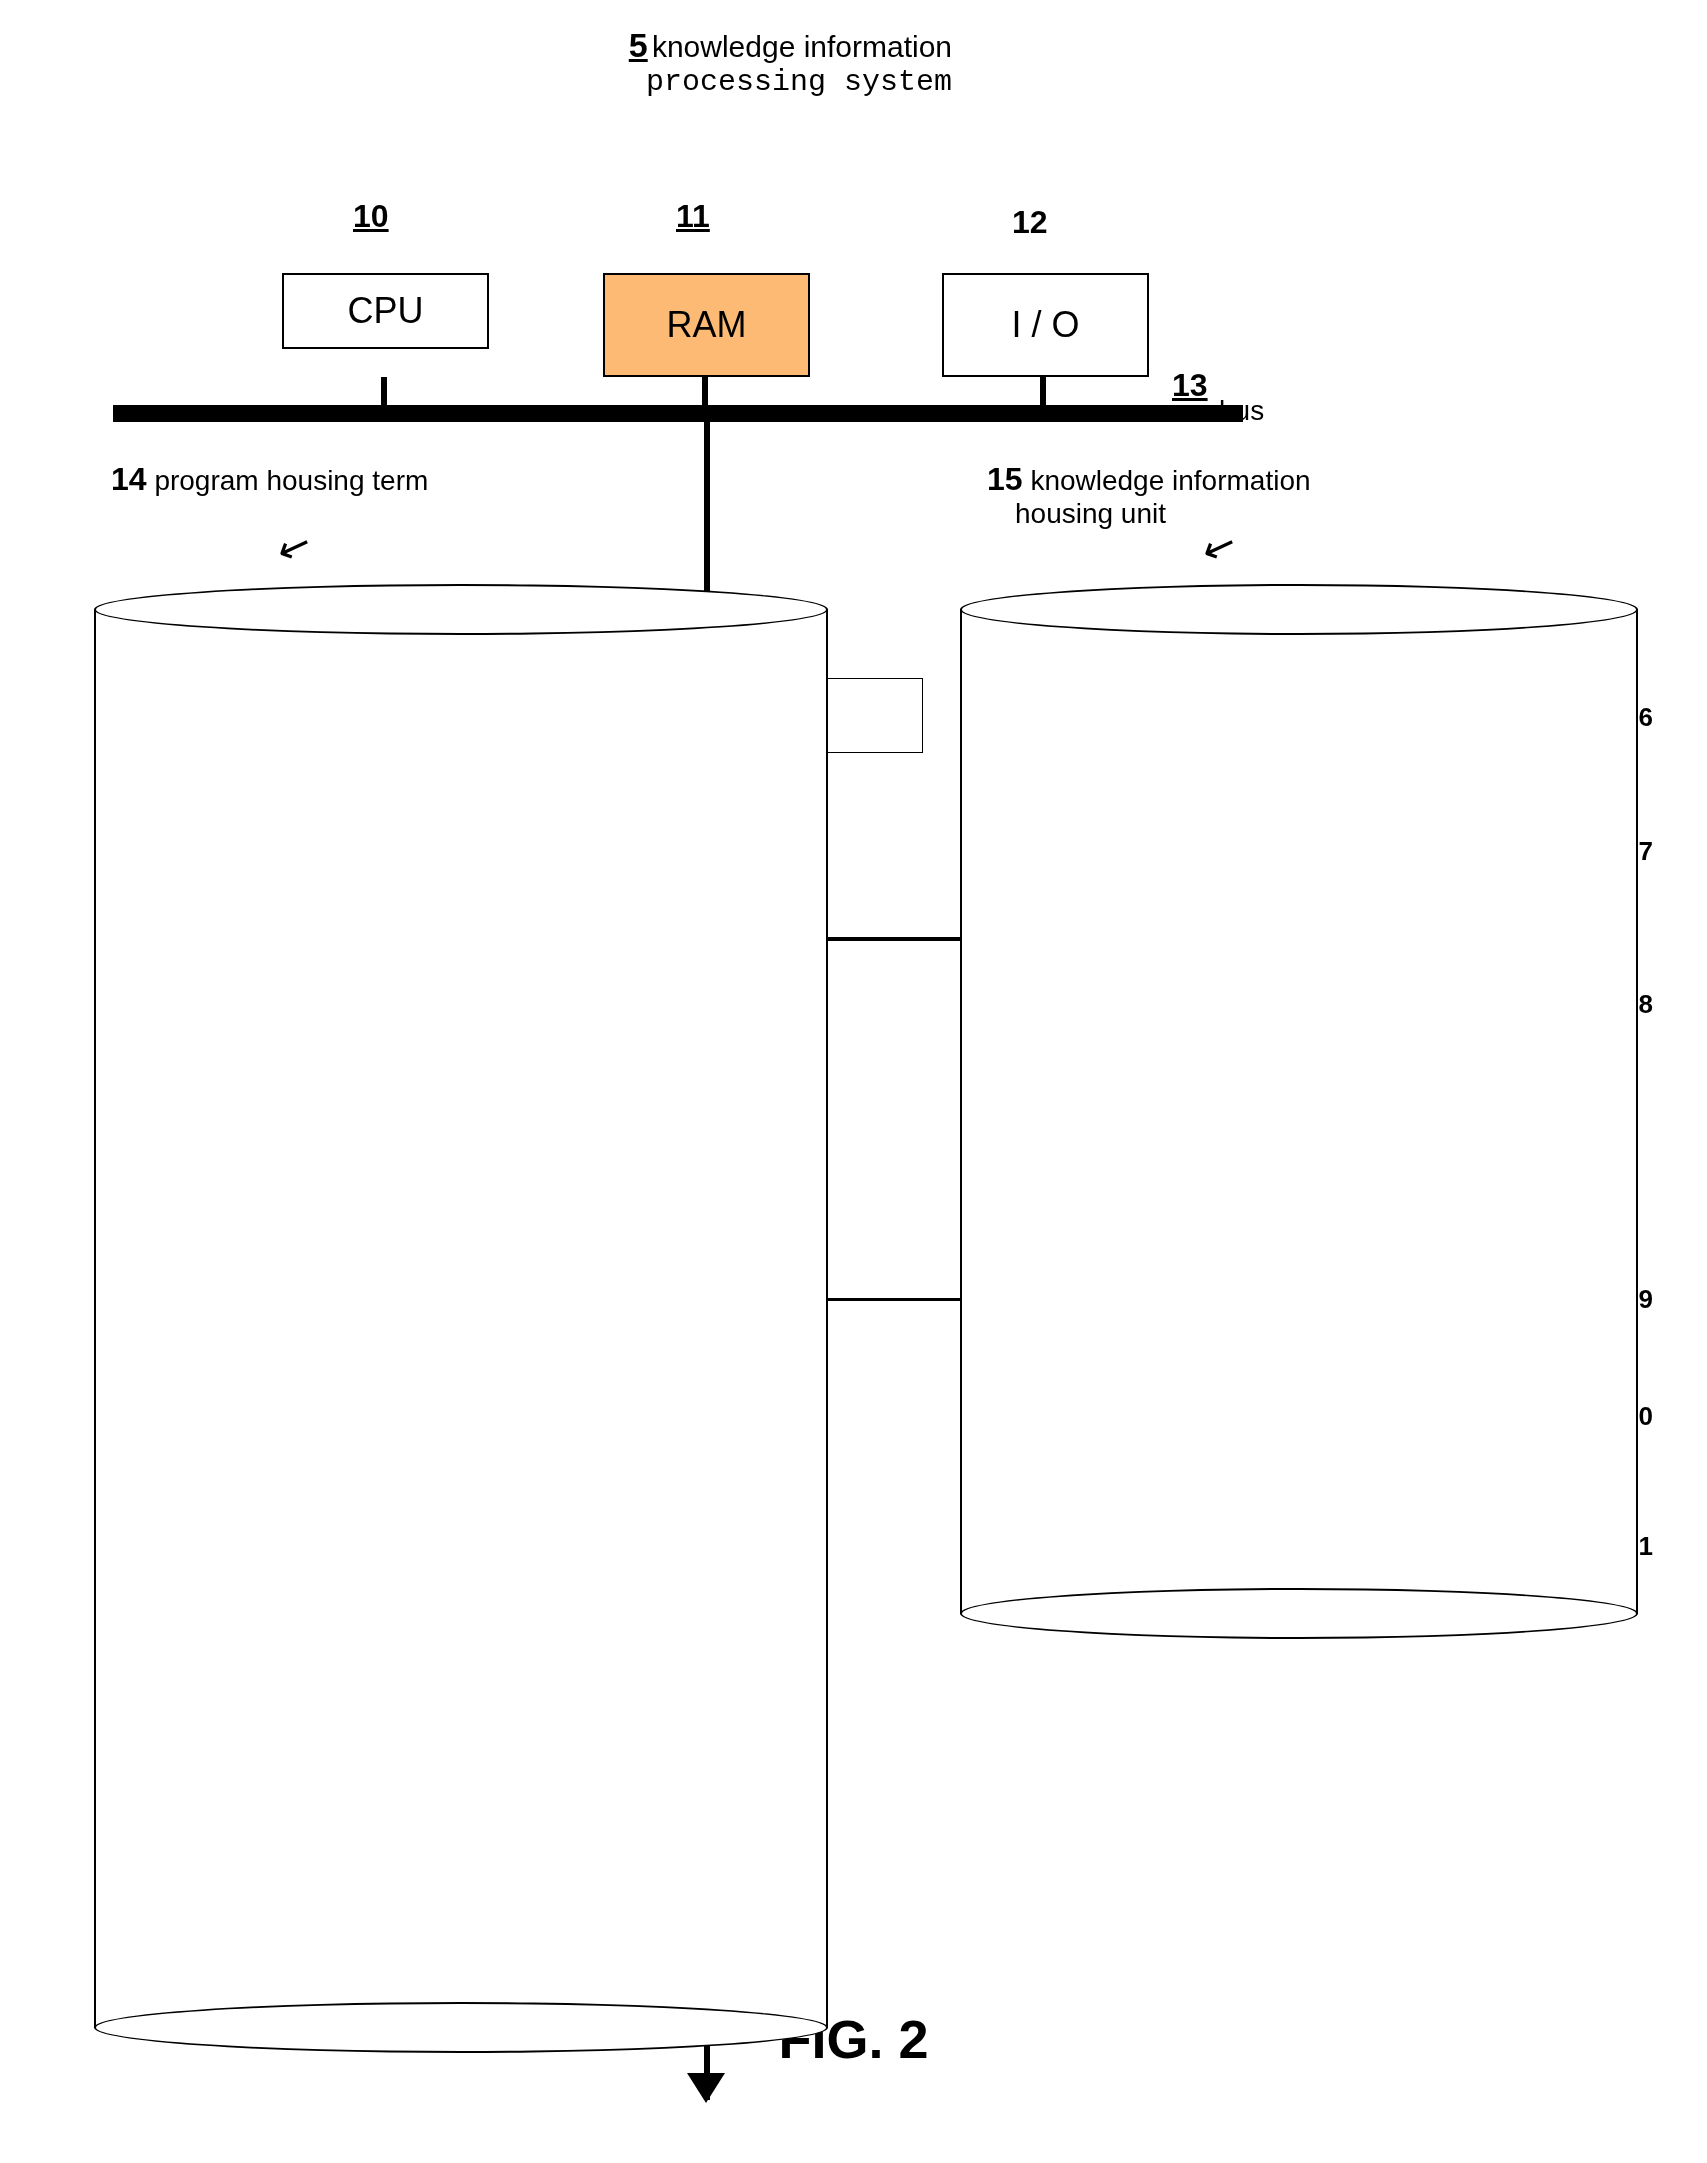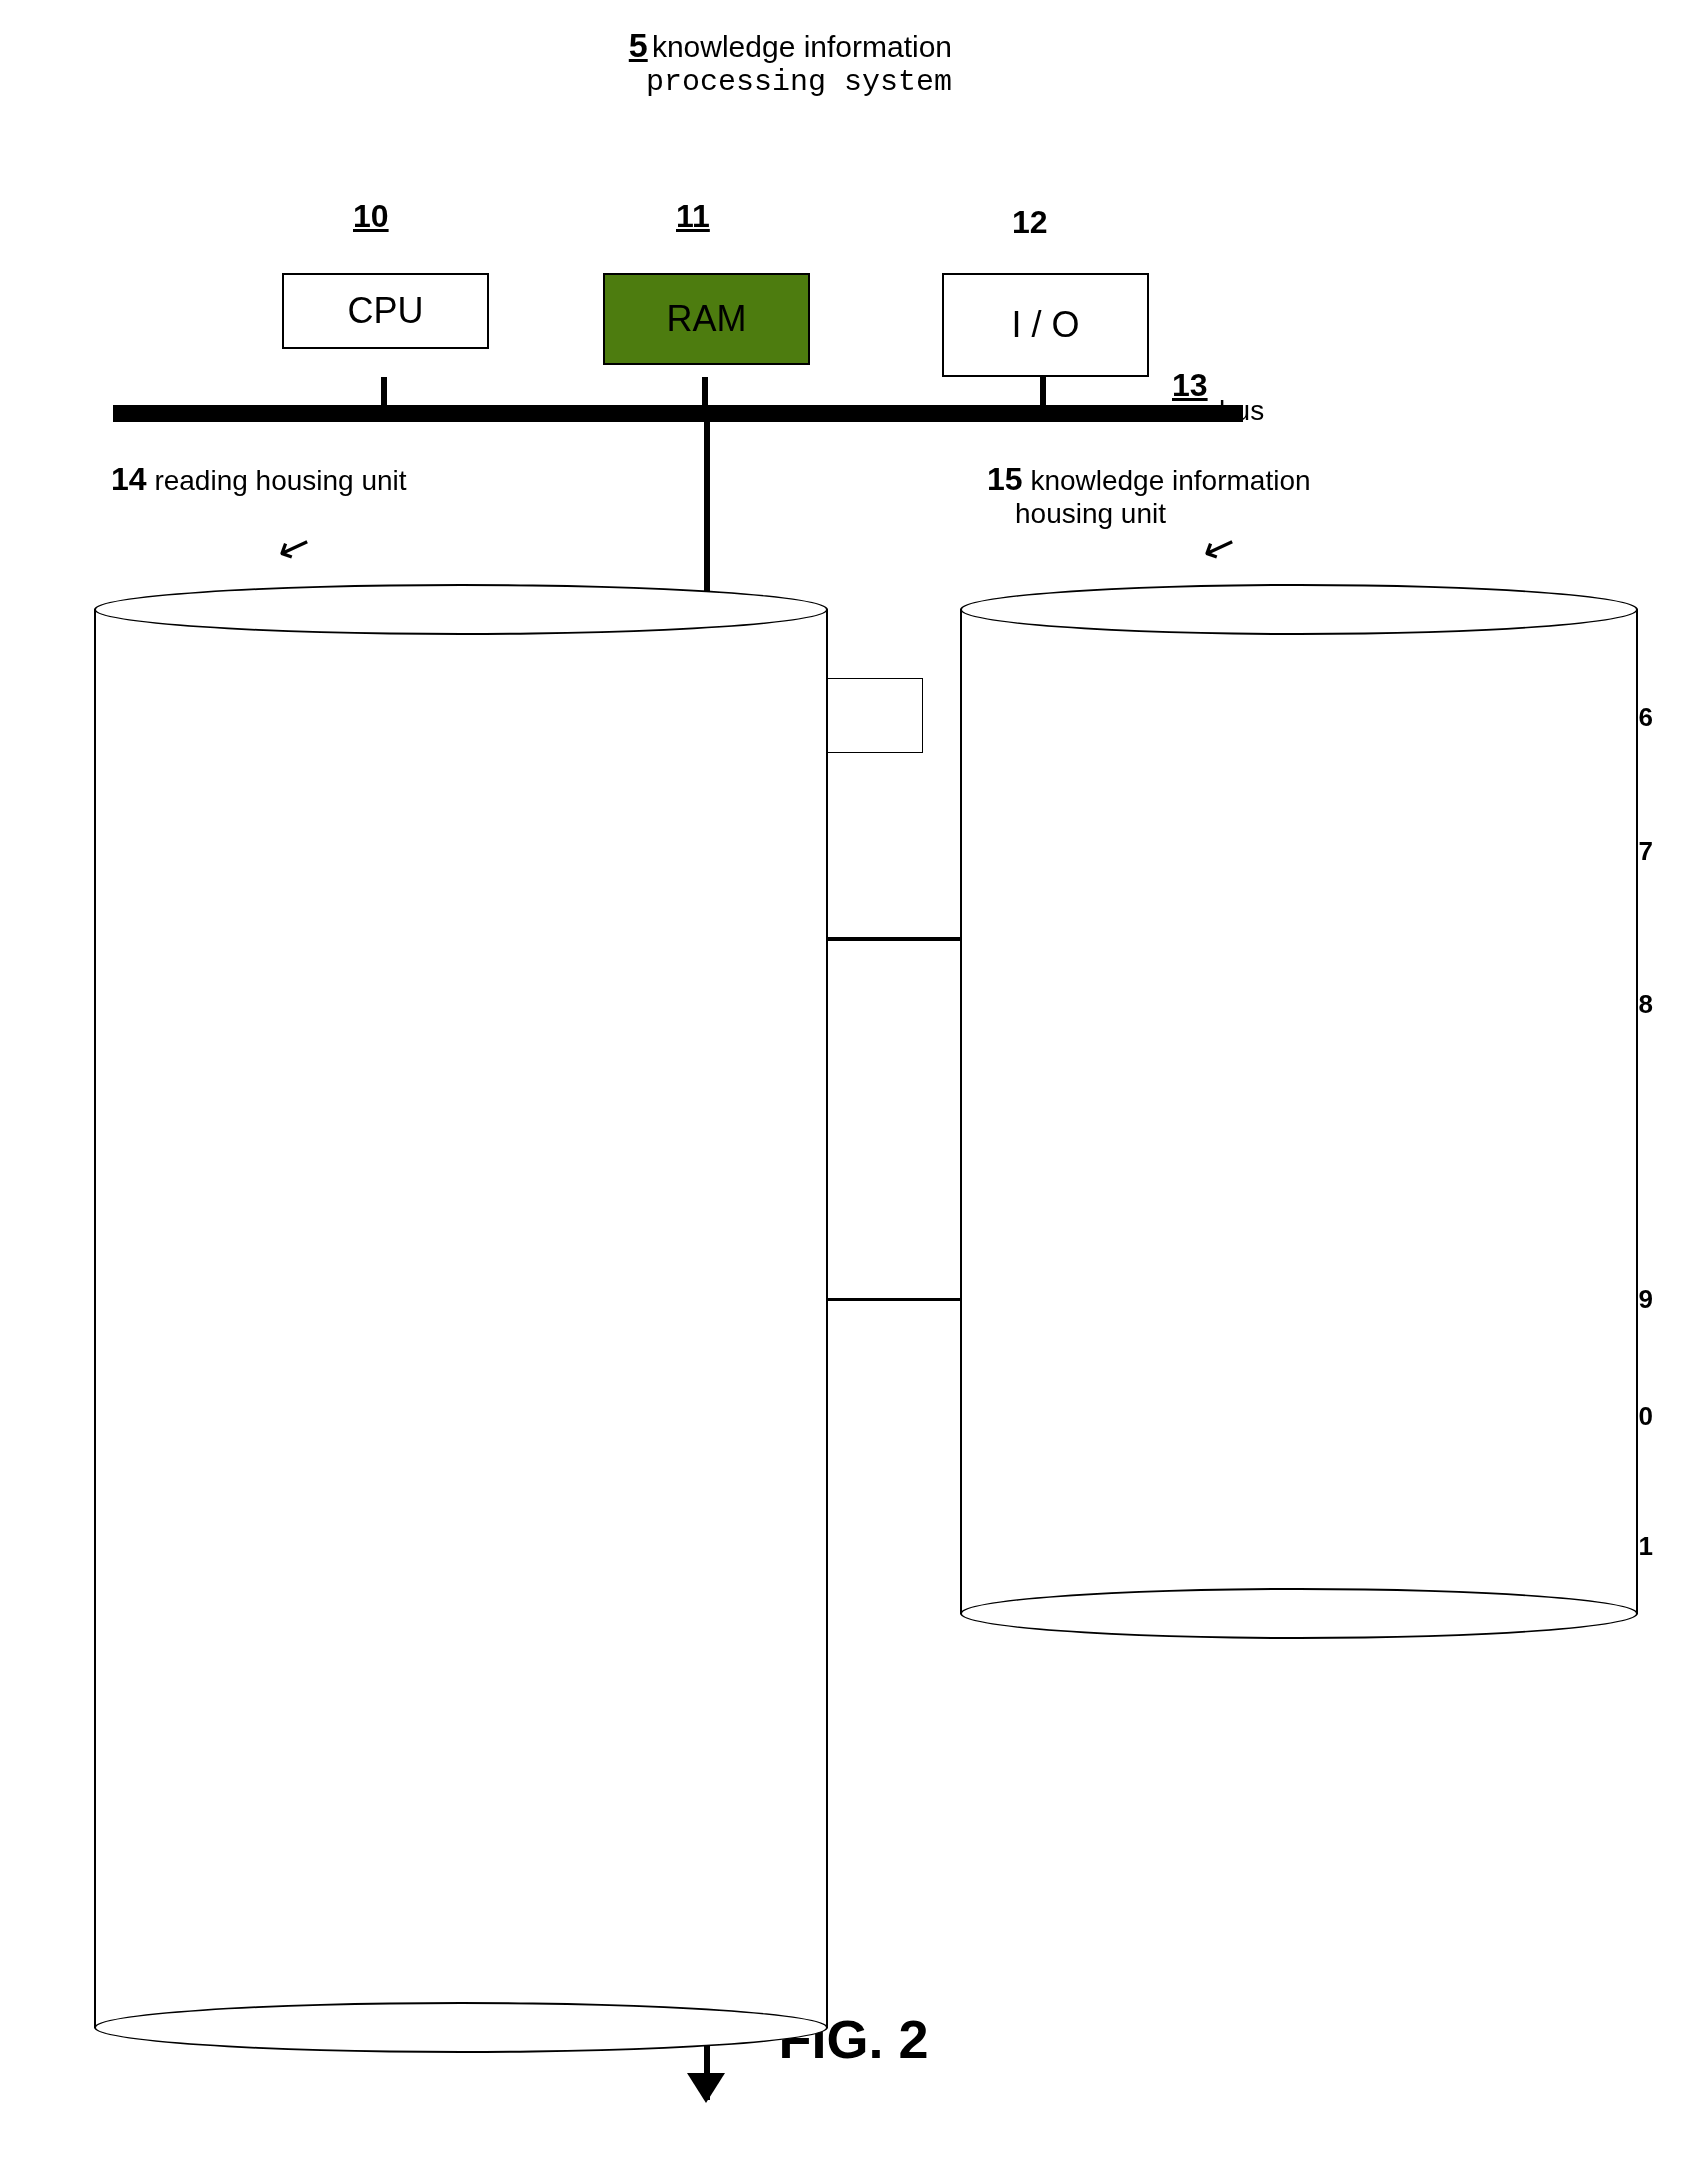--- a/index.html
+++ b/index.html
@@ -50,27 +50,27 @@
       height: 30px;
       background: #000;
     }
 
     
     .ram-box {
       position: absolute;
       top: 273px;
       left: 603px;
       width: 207px;
-      height: 92px;
+      height: 104px;
       border: 2.8px solid #000;
       display: flex;
       align-items: center;
       justify-content: center;
       font-size: 36px;
-      background: #4d7c0f;
+      background: #fdba74;
     }
     .ram-connector {
       position: absolute;
       top: 377px;
       left: 702px;
       width: 5.6px;
       height: 30px;
       background: #000;
     }
 
@@ -132,21 +132,21 @@
 
   <div class="io-connector"></div>
 
   <div class="bus-line"></div>
 
   <div style="position:absolute; top:367px; left:1172px; font-size:32px; font-weight:bold; text-decoration:underline;">13</div>
   <div style="position:absolute; top:395px; left:1219px; font-size:28px;">bus</div>
 
   <div style="position:absolute; top:461px; left:111px; font-size:28px;">
     <span style="font-size:32px; font-weight:bold;">14</span>
-    <span>reading housing unit</span>
+    <span>program housing term</span>
   </div>
 
   <div style="position:absolute; top:461px; left:987px; font-size:28px;">
     <span style="font-size:32px; font-weight:bold;">15</span>
     <span>knowledge information</span><br>
     <span style="margin-left:28px;">housing unit</span>
   </div>
 
   <div style="position:absolute; top:523px; left:278px; font-size:40px; transform:rotate(20deg);">↙</div>
 

